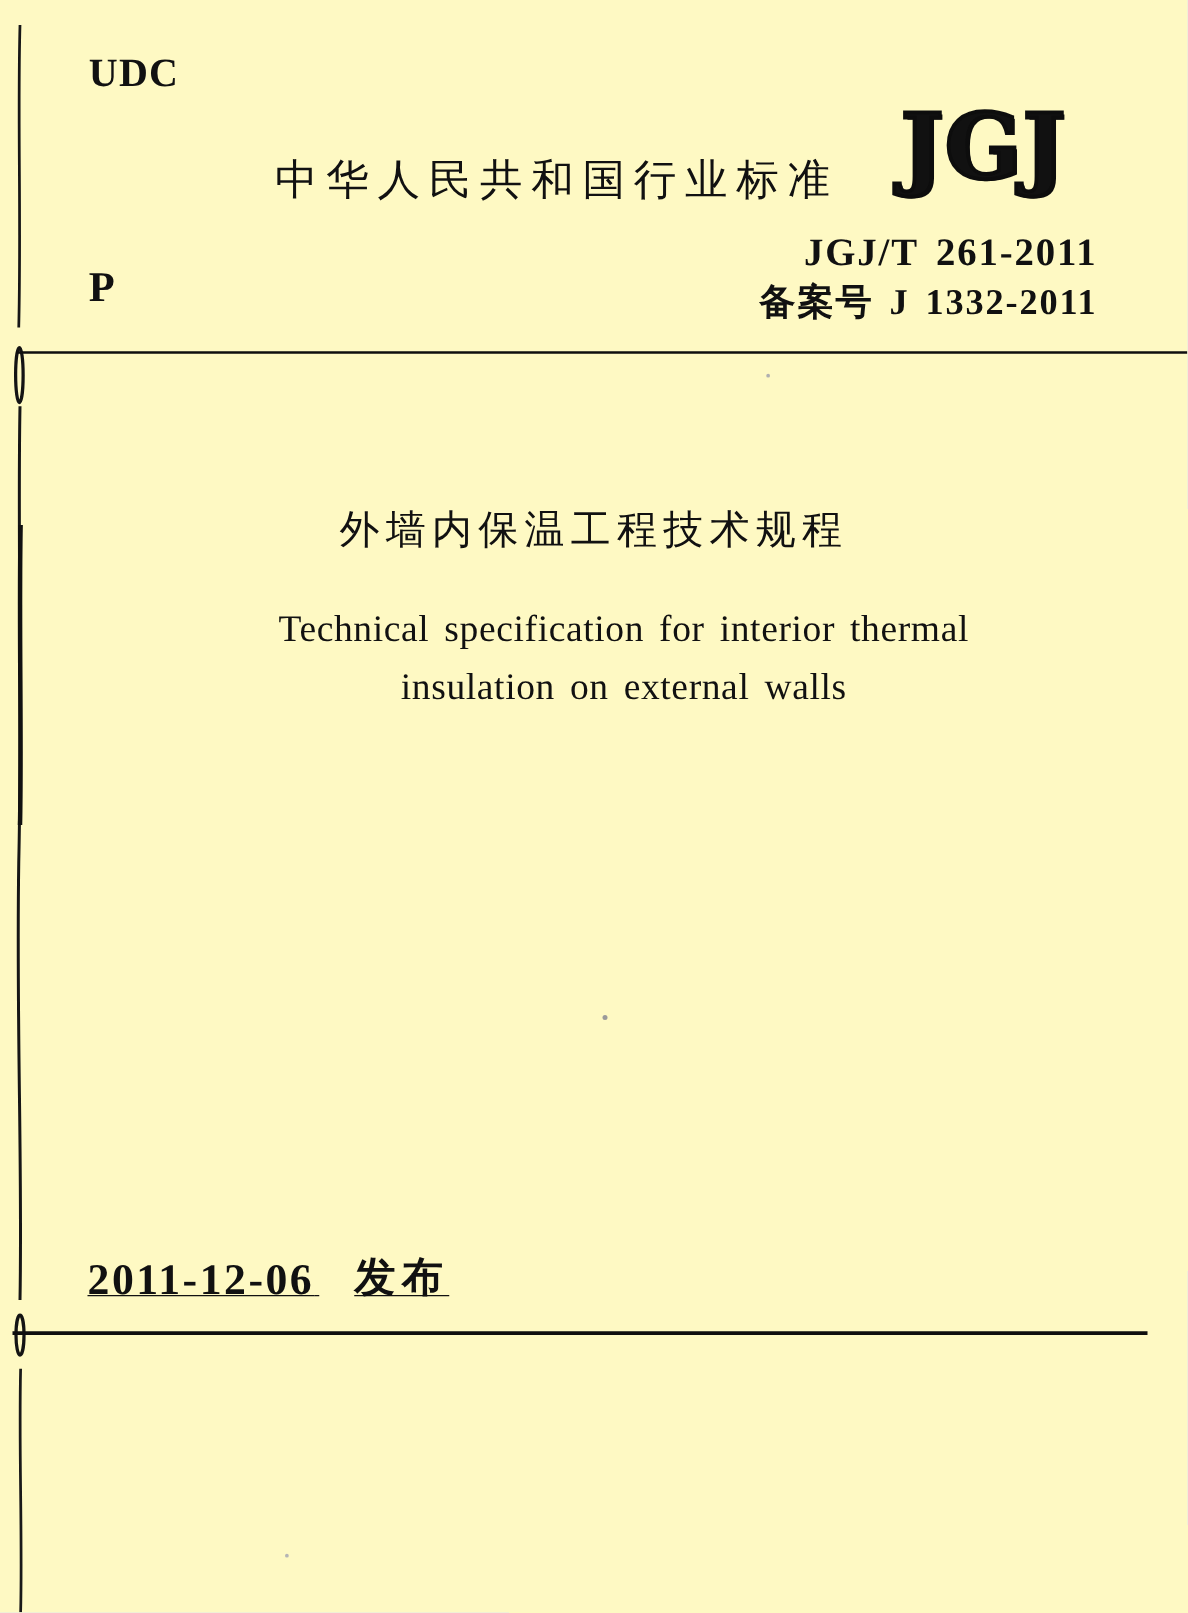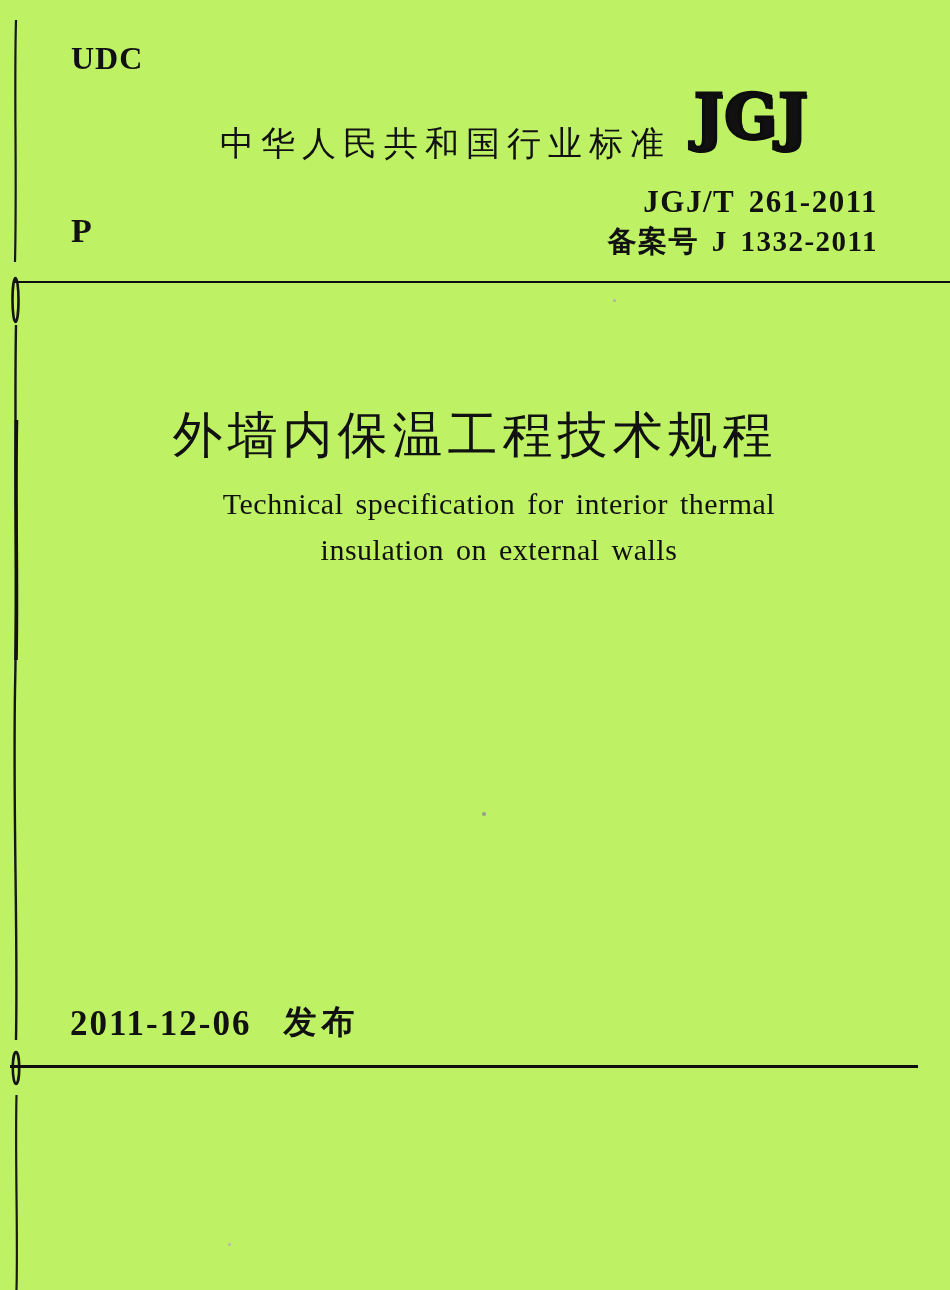--- a/index.html
+++ b/index.html
@@ -5,21 +5,21 @@
   html, body {
     margin: 0;
     padding: 0;
     background: #e8e8e8;
   }
   .page {
     position: relative;
     width: 950px;
     height: 1290px;
     margin: 0 auto;
-    background: #bef264;
+    background: #fef9c3;
     color: #111111;
     overflow: hidden;
     font-family: "Liberation Serif", serif;
   }
 
   
   .edge-artifact {
     position: absolute;
     left: 4px;
     top: 0;
@@ -44,24 +44,24 @@
     font-weight: normal;
     font-size: 34px;
     letter-spacing: 7px;
     white-space: nowrap;
   }
   .logo {
     position: absolute;
     left: 694px;
     top: 68px;
     width: 186px;
-    text-align: left;
+    text-align: center;
     font-family: "DejaVu Serif", serif;
     font-weight: bold;
-    font-size: 62px;
+    font-size: 72px;
     line-height: 98px;
     letter-spacing: 1px;
     -webkit-text-stroke: 3px #0d0d0d;
     text-shadow: 2px 2px 0 #0d0d0d;
     white-space: nowrap;
   }
   .std-num {
     position: absolute;
     right: 72px;
     top: 184px;
@@ -107,21 +107,21 @@
   }
 
   
   .title-cn {
     position: absolute;
     left: 0;
     width: 950px;
     top: 402px;
     text-align: center;
     font-family: "DejaVu Serif", serif;
-    font-size: 50px;
+    font-size: 32px;
     font-weight: 500;
     letter-spacing: 5px;
     white-space: nowrap;
   }
   .title-en {
     position: absolute;
     left: 0;
     width: 950px;
     text-align: center;
     font-family: "Liberation Serif", serif;
@@ -133,21 +133,21 @@
   }
   .title-en.line1 { top: 487px; }
   .title-en.line2 { top: 533px; }
 
   
   .date-group {
     position: absolute;
     top: 1000px;
     white-space: nowrap;
   }
-  .date-group.left  { left: 70px; }
+  .date-group.left  { left: 70px; text-decoration: underline; }
   .date-group.right { left: 584px; }
   .date-value {
     font: bold 35px "Liberation Serif", serif;
     letter-spacing: 2px;
   }
   .date-label {
     font-family: "Liberation Sans", sans-serif;
     font-weight: bold;
     font-size: 33px;
     letter-spacing: 5px;

